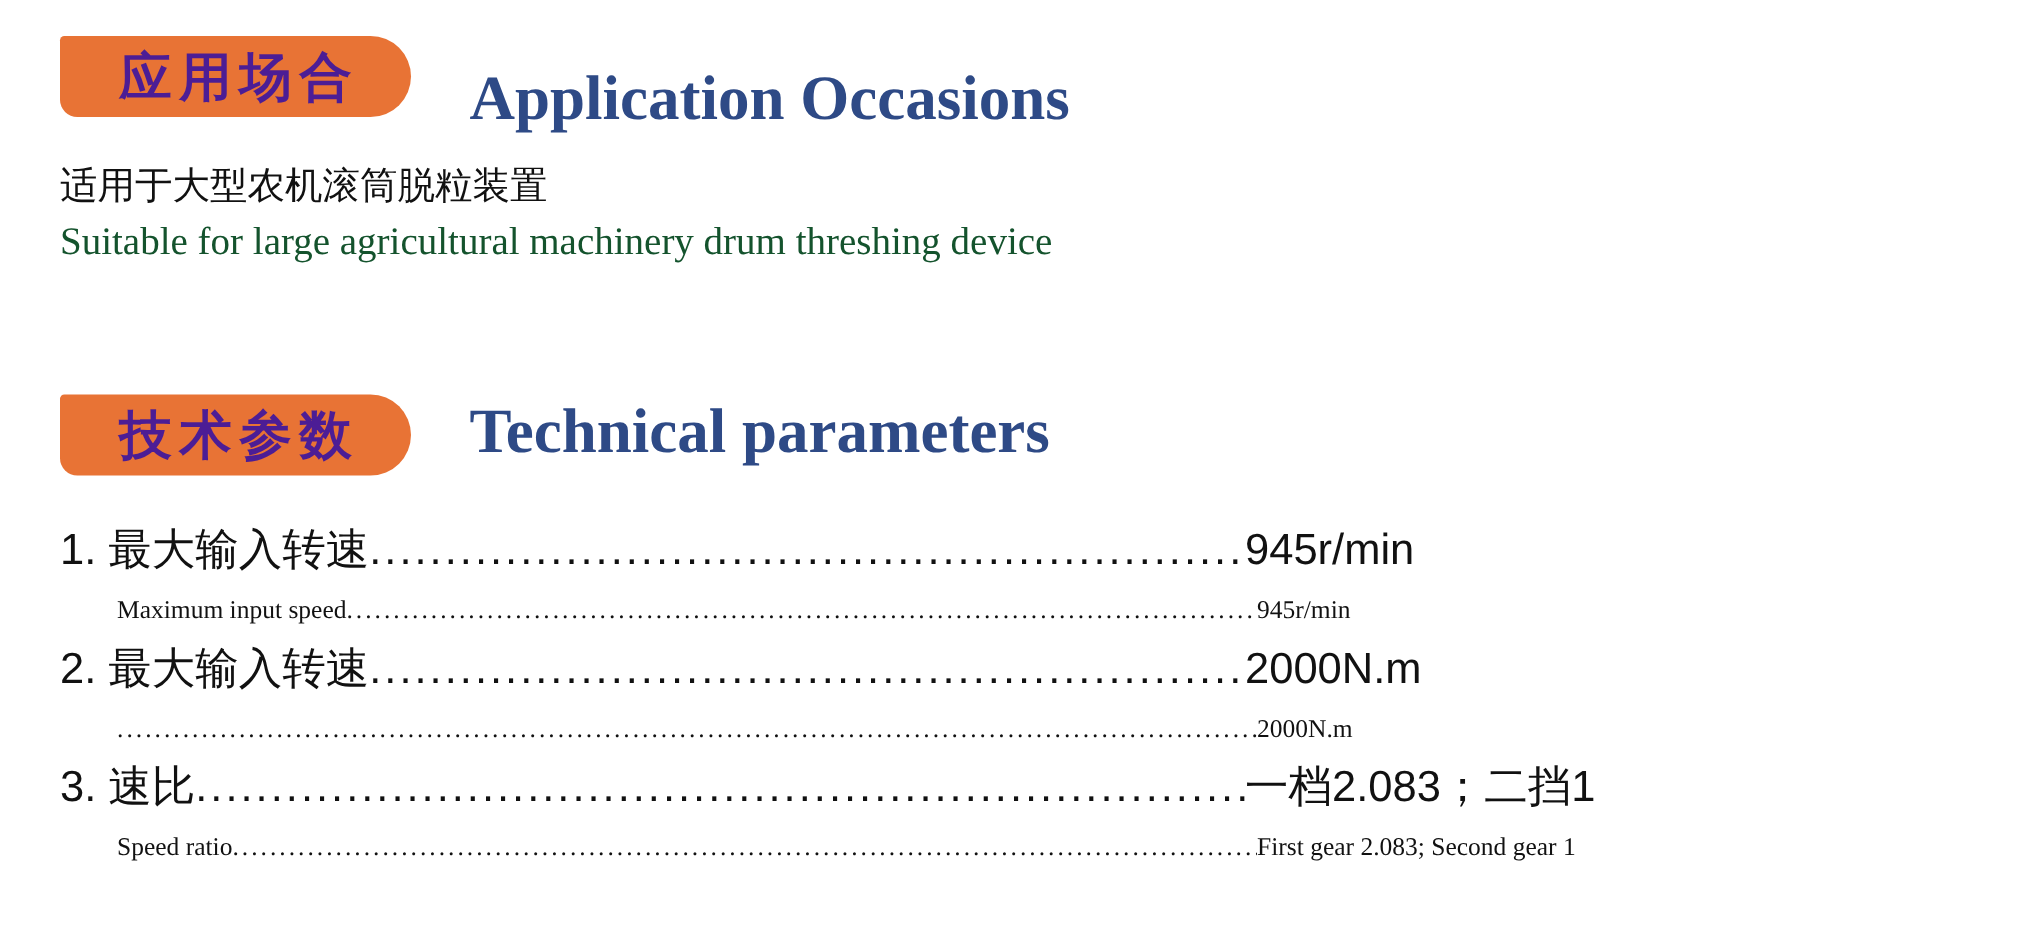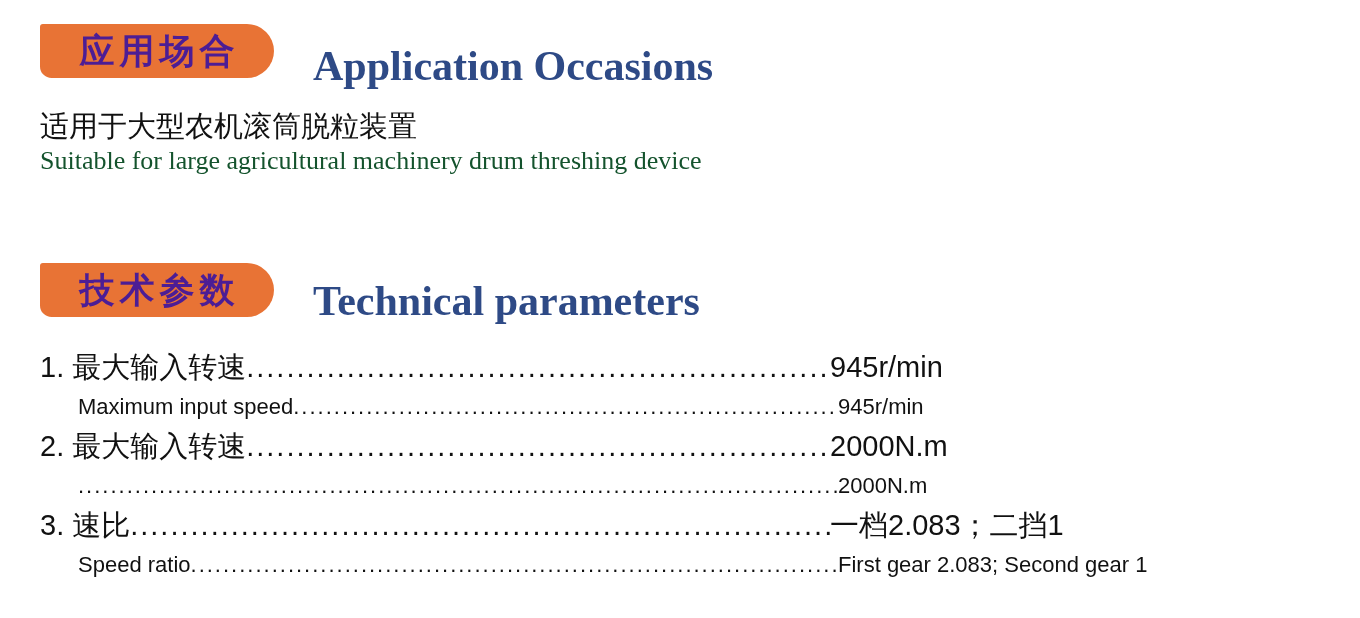--- a/index.html
+++ b/index.html
@@ -30,38 +30,38 @@
   }
 
   
   .sec-title {
     position: absolute; left: 313px;
     font-family: "Liberation Serif", "DejaVu Serif", serif;
     font-weight: 600; font-size: 42px;
     color: #2E4A86; white-space: nowrap;
   }
   .sec-title-1 { top: 42px; }
-  .sec-title-2 { top: 277px; }
+  .sec-title-2 { top: 264px; }
 
   
   .desc-cn {
     position: absolute; left: 40px; top: 107px;
-    font-size: 29px; color: #111111; white-space: nowrap;
+    font-size: 25px; color: #111111; white-space: nowrap;
   }
   .desc-en {
     position: absolute; left: 40px; top: 146px;
     font-family: "Liberation Serif", "DejaVu Serif", serif;
     font-size: 26px; color: #14532d; white-space: nowrap;
   }
 
   
   .params { position: absolute; left: 40px; top: 347px; width: 1300px; }
   .prow { display: flex; align-items: baseline; }
   .prow.cn { font-size: 29px; line-height: 40px; font-family: "Liberation Sans", "DejaVu Sans", sans-serif; }
-  .prow.en { font-size: 22px; line-height: 39px; font-family: Liberation Sans, sans-serif; }
+  .prow.en { font-size: 17px; line-height: 39px; font-family: Liberation Serif, serif; }
   .lead { display: flex; align-items: baseline; flex: none; overflow: hidden; }
   .prow.cn .lead { width: 790px; }
   .prow.en .lead { width: 798px; padding-left: 38px; box-sizing: border-box; }
   .pnum { white-space: nowrap; margin-right: 8px; }
   .plabel { white-space: nowrap; }
   .leader { flex: 1; overflow: hidden; white-space: nowrap; }
   .leader::after {
     content: "..........................................................................................................................................................................................";
     letter-spacing: 2px;
   }

